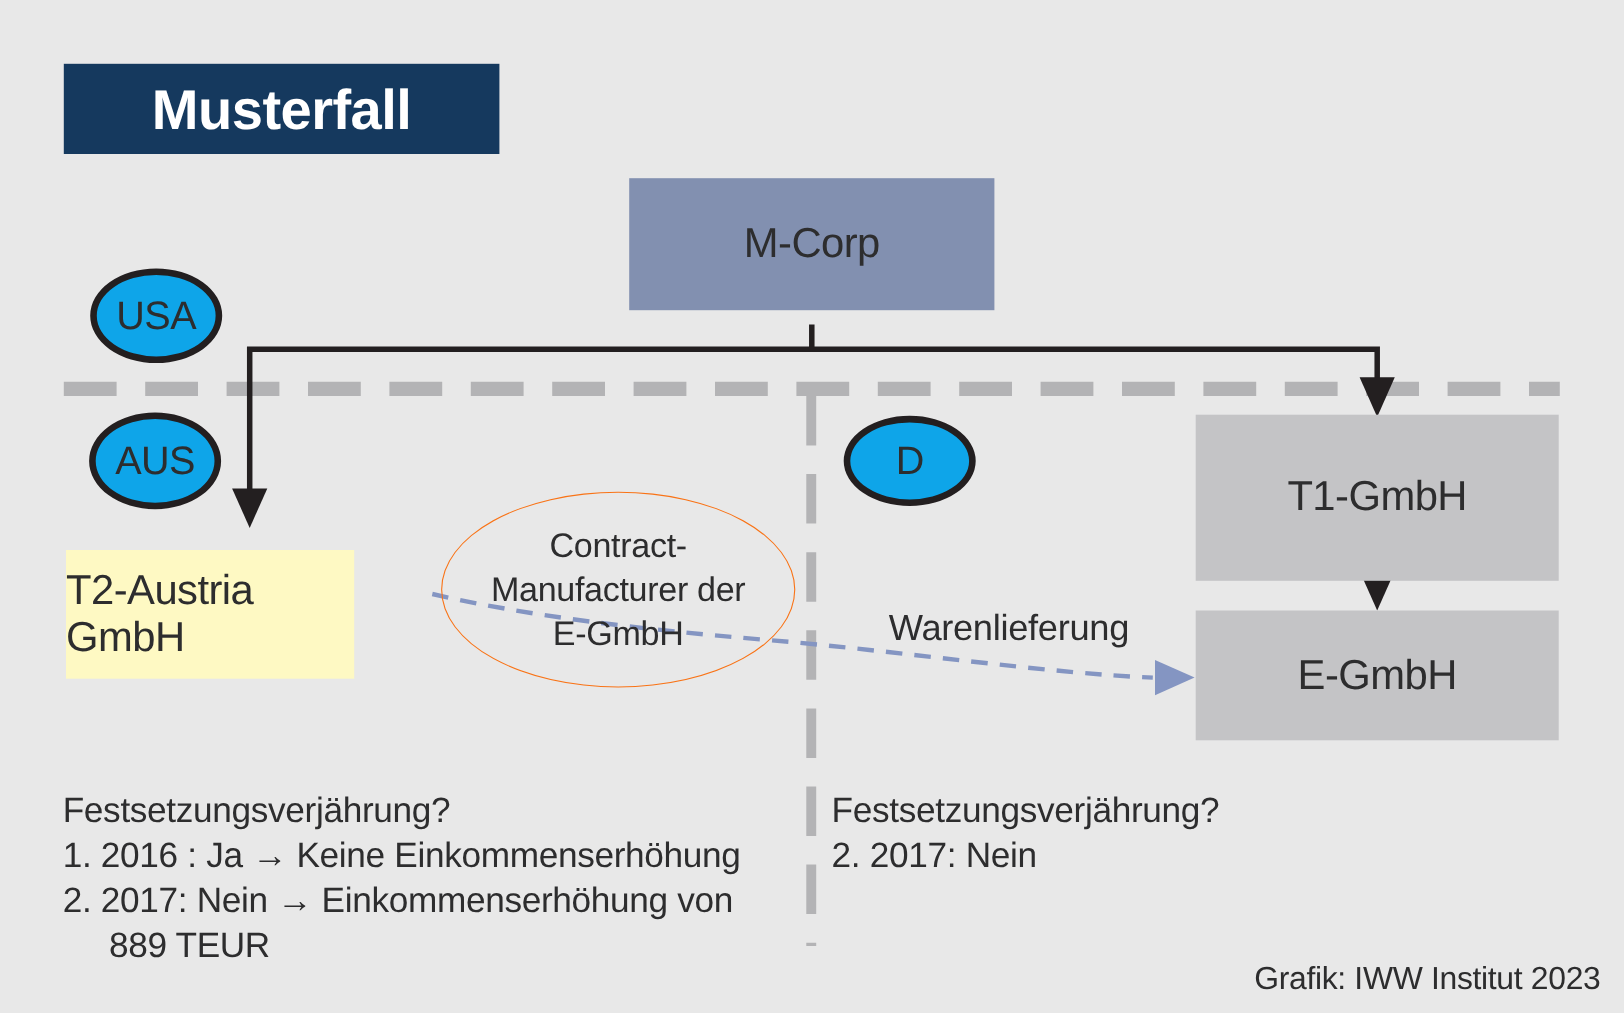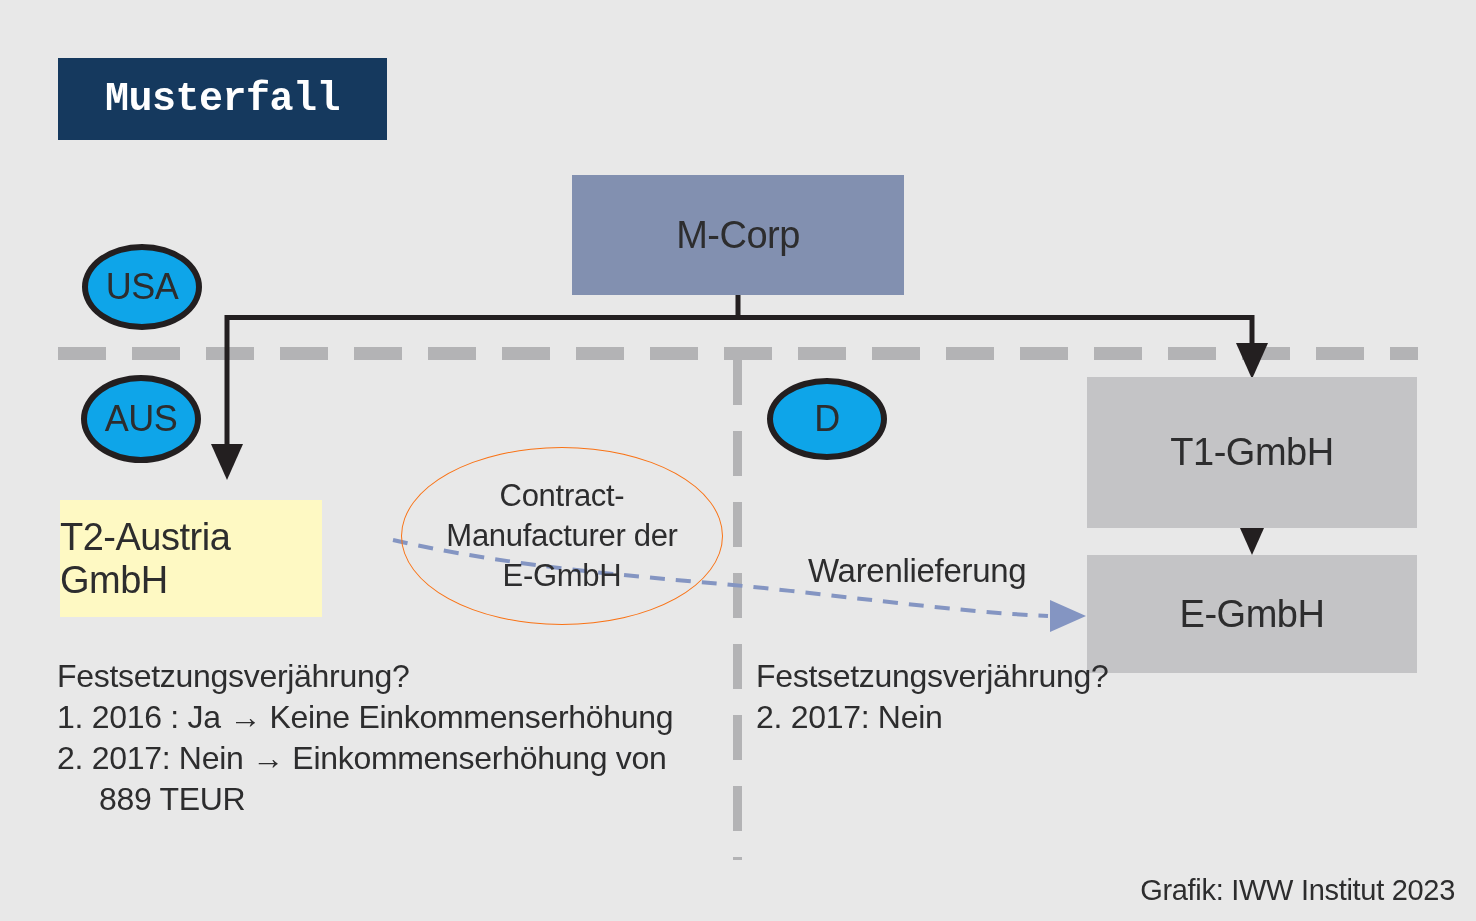--- a/index.html
+++ b/index.html
@@ -19,41 +19,40 @@
   .layer {
     position: absolute;
     left: 0; top: 0;
     width: 1476px;
     height: 921px;
     pointer-events: none;
   }
   .title-box {
     position: absolute;
     left: 58px; top: 58px;
-    width: 329px; height: 82px;
+    width: 396px; height: 82px;
     background: #15395e;
     color: #ffffff;
-    font-size: 40px;
+    font-size: 51px;
     font-weight: 700;
     display: flex;
     align-items: center;
     justify-content: center;
     letter-spacing: -0.5px;
-    font-family: Liberation Mono, monospace;
   }
   .box {
     position: absolute;
     display: flex;
     align-items: center;
     justify-content: center;
     font-size: 38px;
     letter-spacing: -0.5px;
     color: #2d2d2e;
   }
-  .box-mcorp  { left: 572px;  top: 175px; width: 332px; height: 120px; background: #8290b0; }
+  .box-mcorp  { left: 572px;  top: 162px; width: 332px; height: 120px; background: #8290b0; }
   .box-t2     { left: 60px;   top: 500px; width: 262px; height: 117px; background: #fef9c3; }
   .box-t1     { left: 1087px; top: 377px; width: 330px; height: 151px; background: #c4c4c6; }
   .box-e      { left: 1087px; top: 555px; width: 330px; height: 118px; background: #c4c4c6; }
   .badge {
     position: absolute;
     background: #0ea5e9;
     border: 6px solid #231f20;
     border-radius: 50%;
     display: flex;
     align-items: center;
@@ -82,21 +81,21 @@
     letter-spacing: -0.3px;
   }
   .flow-label {
     position: absolute;
     left: 808px; top: 552px;
     font-size: 33px;
     letter-spacing: -0.3px;
   }
   .notes {
     position: absolute;
-    top: 656px;
+    top: 716px;
     font-size: 32px;
     line-height: 41px;
     letter-spacing: -0.3px;
   }
   .notes-left  { left: 57px; }
   .notes-right { left: 756px; }
   .indent { padding-left: 42px; }
   .credit {
     position: absolute;
     right: 21px; top: 874px;

